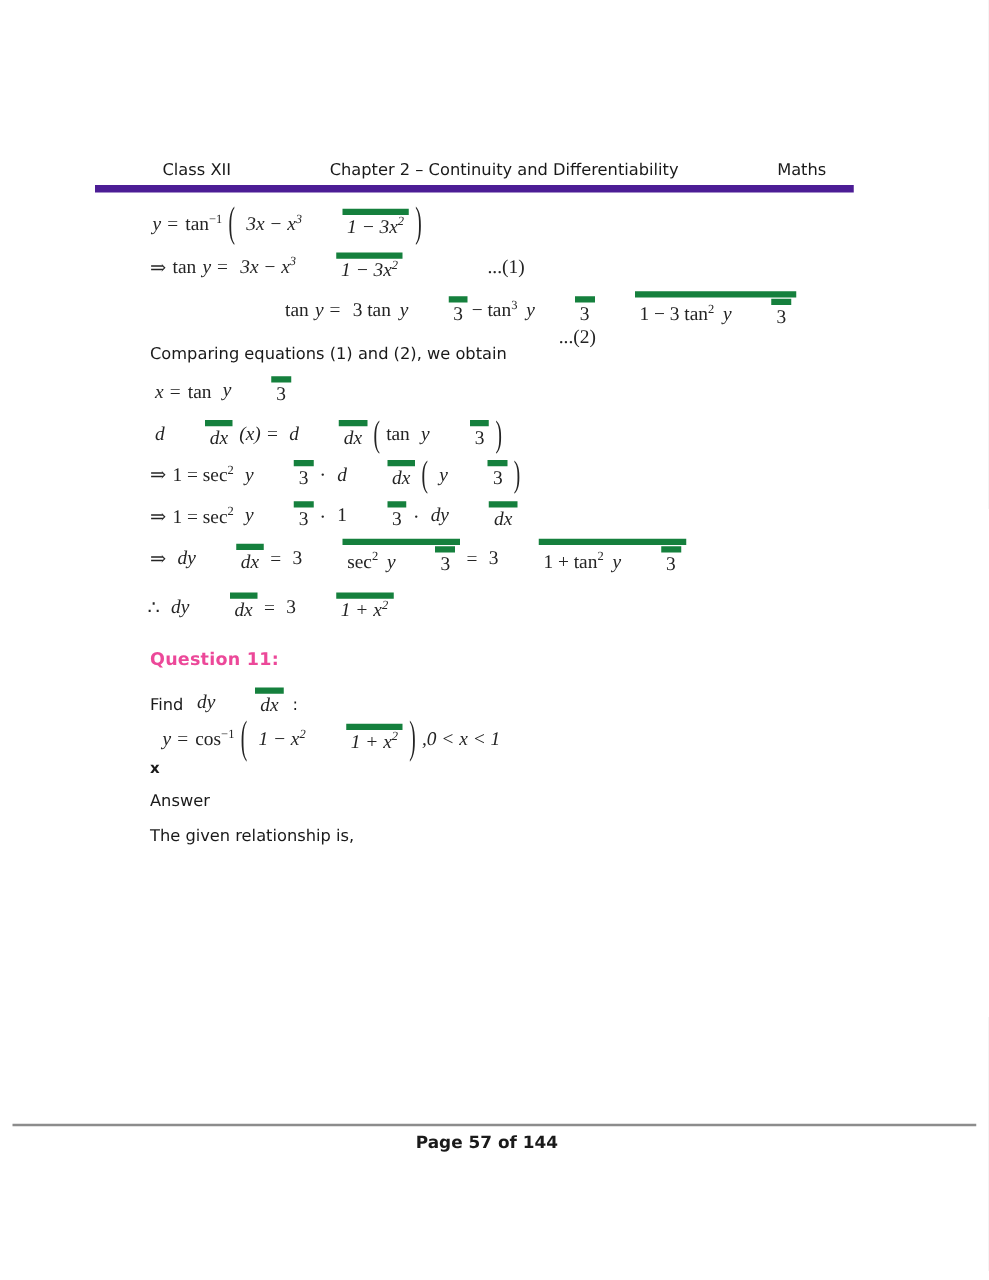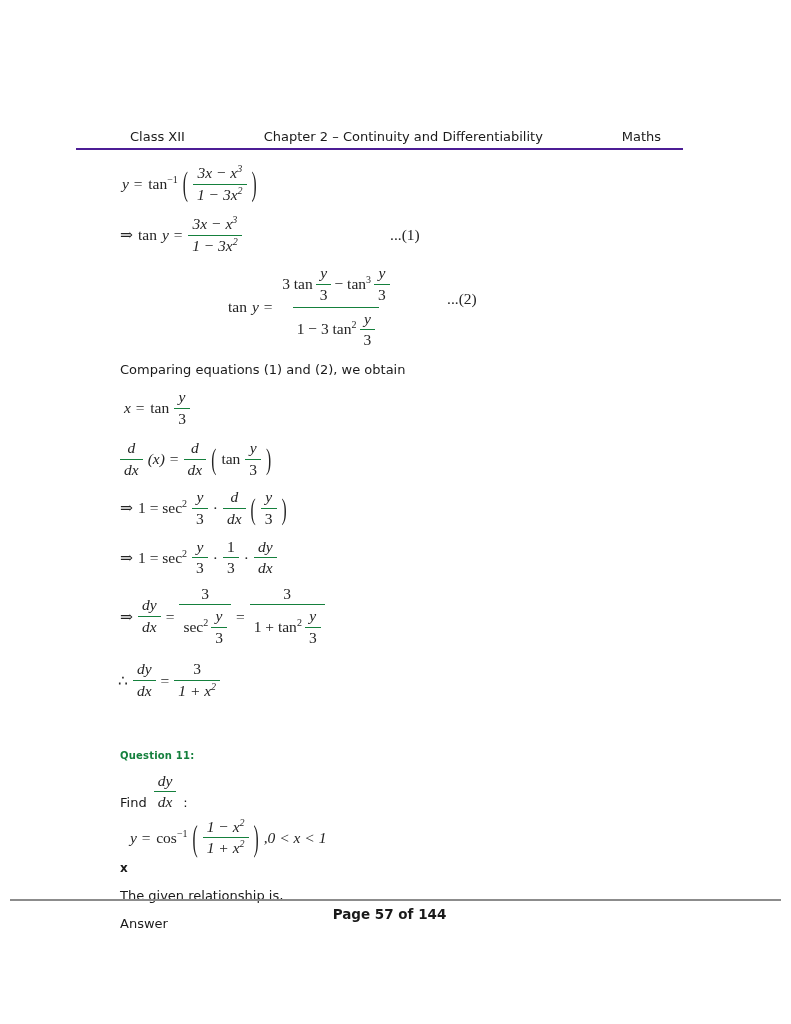--- a/index.html
+++ b/index.html
@@ -6,21 +6,21 @@
   .page {
     position:relative; width:791px; height:1024px; margin:0 auto;
     background:#ffffff; overflow:hidden;
     font-family:"DejaVu Sans","Liberation Sans",sans-serif; color:#1a1a1a;
   }
 
   
   .header {
     display:flex; justify-content:space-between; align-items:flex-end;
     margin:129px 108px 0 76px; padding-bottom:4px;
-    border-bottom:2px solid #4c1d95; font-size:13px;
+    border-bottom:6px solid #4c1d95; font-size:13px;
   }
   .h-left { margin-left:54px; }
   .h-right { margin-right:22px; }
 
   
   .content { margin-left:120px; width:575px; }
 
   
   .p { font-size:13px; line-height:1.4; margin:0; }
   .t-known { margin-top:-16px; position:relative; z-index:2; }
@@ -29,26 +29,26 @@
   .t-answer { margin-top:10px; }
   .t-given { margin-top:10px; }
   .x-mark { font-weight:bold; font-size:12px; margin-top:1px; }
 
   
   .m { font-family:"Liberation Serif","DejaVu Serif",serif; font-size:15.5px; color:#242424; }
   .mi { font-style:italic; }
   .mr { font-style:normal; }
   .m sup { font-size:10px; vertical-align:baseline; position:relative; top:-6px; line-height:1; }
   .eqline { display:flex; align-items:center; gap:5px; position:relative; }
-  .frac { display:inline-flex; flex-direction:column; align-items:center; vertical-align:middle; }
+  .frac { display:inline-flex; align-items:center; vertical-align:middle;gap:28px; }
   .frac .num, .frac .den {
     display:flex; align-items:center; justify-content:center; gap:3px;
     padding:1px 4px; line-height:1.2;
   }
-  .frac .den { border-top:1px solid #15803d; }
+  .frac .den { border-top:5px solid #15803d; }
   .bigp { font-style:normal; display:inline-block; transform-origin:center; line-height:1; }
   .p22 { transform:scaleY(2.2); }
   .p19 { transform:scaleY(1.9); }
   .p23 { transform:scaleY(2.35); }
   .tag { position:absolute; font-style:normal; }
 
   .eq1 { margin-top:13px; margin-left:2px; }
   .eq2 { margin-top:9px; }
   .eq2 .tag { left:270px; top:50%; transform:translateY(-50%); }
   .eq3wrap { margin-top:6px; position:relative; }
@@ -57,22 +57,22 @@
   .eq4 { margin-top:8px; margin-left:4px; }
   .eq5 { margin-top:9px; }
   .eq6 { margin-top:7px; }
   .eq7 { margin-top:7px; }
   .eq8 { margin-top:5px; }
   .eq9 { margin-top:10px; margin-left:-2px; }
   .eq10 { margin-top:7px; margin-left:10px; }
 
   
   .q-heading {
-    margin-top:48px; font-size:10px; font-weight:bold;
-    color:#15803d; letter-spacing:0.2px;
+    margin-top:20px; font-size:14px; font-weight:bold;
+    color:#ec4899; letter-spacing:0.2px;
   }
   .find-line { display:flex; align-items:flex-end; gap:7px; margin-top:5px; font-size:13px; }
   .find-line .frac { margin-bottom:-3px; }
 
   
   .footer-line { position:absolute; left:10px; right:10px; top:899px; border-top:2px solid #8c8c8c; }
   .footer-text { position:absolute; top:906px; left:0; right:12px; text-align:center; font-weight:bold; font-size:13.5px; }
 </style>
 </head>
 <body>
@@ -361,21 +361,21 @@
           </span>
         <span class="den">
             <span class="mi"><span>1 + x</span><sup>2</sup></span>
           </span>
       </span>
       <span class="bigp p23">)</span>
       <span class="mi">,0 &lt; x &lt; 1</span>
     </div>
 
     <p class="p x-mark">x</p>
+    <p class="p t-answer">Answer</p>
     <p class="p t-given">The given relationship is,</p>
-    <p class="p t-answer">Answer</p>
 
   </div>
 
   <div class="footer-line"></div>
   <div class="footer-text">Page 57 of 144</div>
 
 </div>
 
 </body></html>

